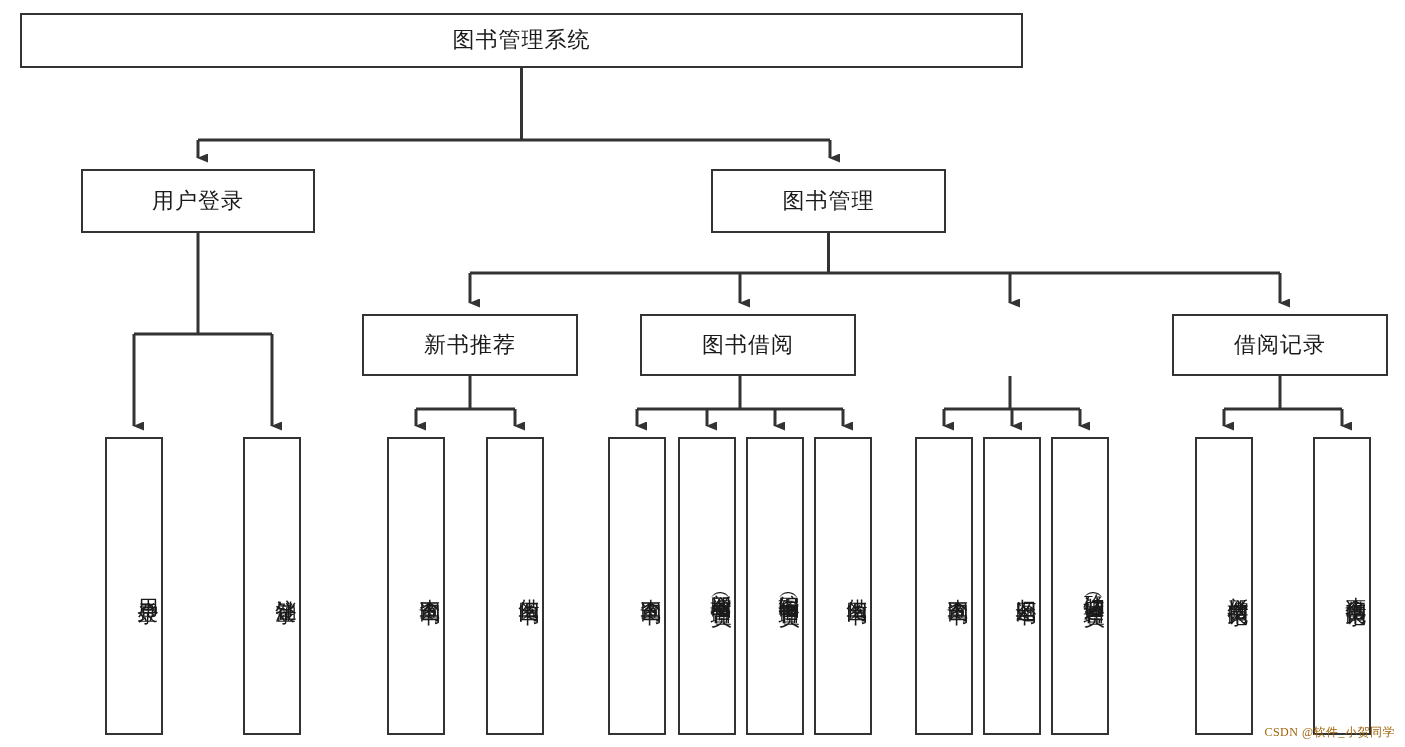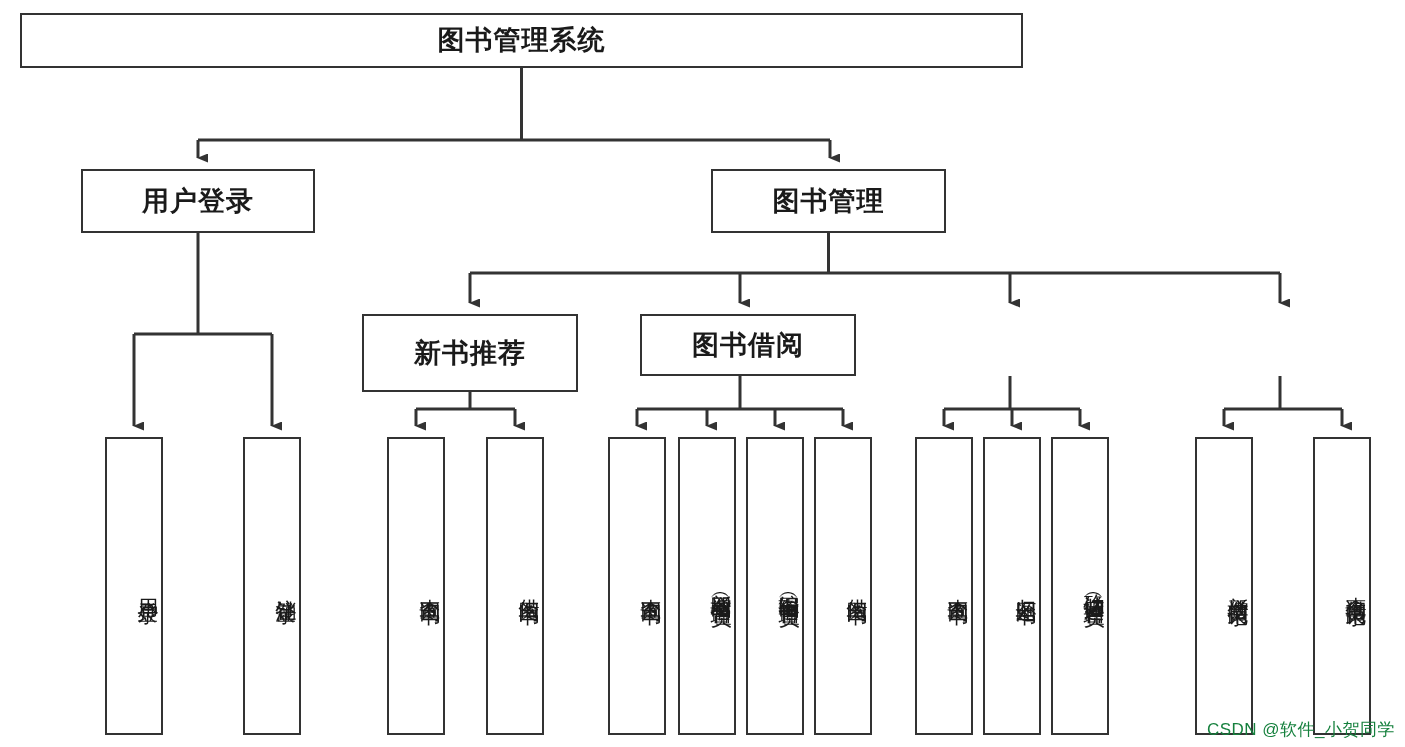--- a/index.html
+++ b/index.html
@@ -31,24 +31,23 @@
     box-sizing: border-box;
     border: 2px solid #333333;
     background: #ffffff;
     display: flex;
     align-items: center;
     justify-content: center;
     color: #1a1a1a;
     text-align: center;
   }
   .node.horizontal {
-    font-size: 27px;
+    font-size: 22px;
     letter-spacing: 1px;
     line-height: 1.2;
-    font-weight: bold;
   }
   .node.vertical {
     writing-mode: vertical-rl;
     text-orientation: upright;
     font-size: 21px;
     line-height: 1.25;
     letter-spacing: 2px;
     padding-top: 6px;
     padding-bottom: 6px;
     align-items: flex-start;
@@ -59,25 +58,26 @@
     writing-mode: vertical-rl;
     text-orientation: upright;
   }
   .node-label {
     display: block;
   }
   #watermark {
     position: absolute;
     right: 10px;
     bottom: 6px;
-    font-size: 17px;
-    color: #15803d;
+    font-size: 12px;
+    color: #a16207;
     letter-spacing: 0.5px;
     white-space: nowrap;
     user-select: none;
+    font-family: Liberation Serif, serif;
   }
 </style>
 </head>
 <body>
 
 <div id="diagram-canvas">
 
   <svg id="edge-layer" width="1405" height="747" viewBox="0 0 1405 747" xmlns="http://www.w3.org/2000/svg">
     <defs>
       <marker id="arrowhead" markerWidth="9" markerHeight="11" refX="4.5" refY="10" orient="auto" markerUnits="userSpaceOnUse">
@@ -132,25 +132,28 @@
     <span class="node-label">图书管理系统</span>
   </div>
 
   <div class="node horizontal" style="left:81px; top:169px; width:234px; height:64px;">
     <span class="node-label">用户登录</span>
   </div>
   <div class="node horizontal" style="left:711px; top:169px; width:235px; height:64px;">
     <span class="node-label">图书管理</span>
   </div>
 
-  <div class="node horizontal" style="left:362px; top:314px; width:216px; height:78px;align-items:center;">
+  <div class="node horizontal" style="left:362px; top:314px; width:216px; height:62px;align-items:center;">
     <span class="node-label">新书推荐</span>
   </div>
   <div class="node horizontal" style="left:632px; top:314px; width:216px; height:62px;margin-left:8px;">
     <span class="node-label">图书借阅</span>
+  </div>
+  <div class="node horizontal" style="left:1172px; top:314px; width:216px; height:62px;">
+    <span class="node-label">借阅记录</span>
   </div>
 
   <div class="node vertical" style="left:105px; top:437px; width:58px; height:298px;">
     <span class="node-label">用户登录</span>
   </div>
   <div class="node vertical" style="left:243px; top:437px; width:58px; height:298px;">
     <span class="node-label">注销登录</span>
   </div>
   <div class="node vertical" style="left:387px; top:437px; width:58px; height:298px;">
     <span class="node-label">查询图书</span>

